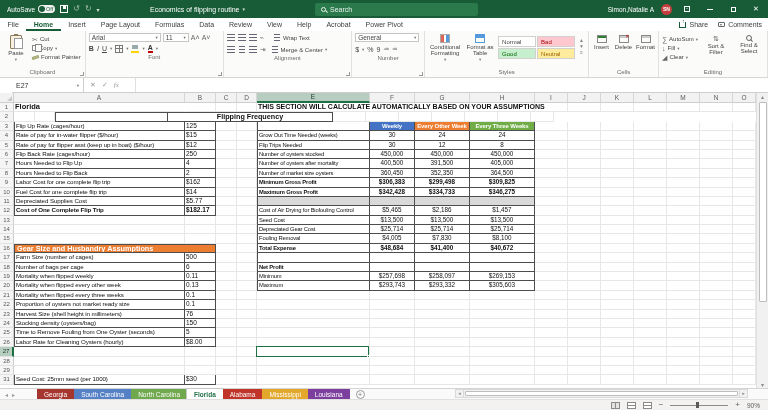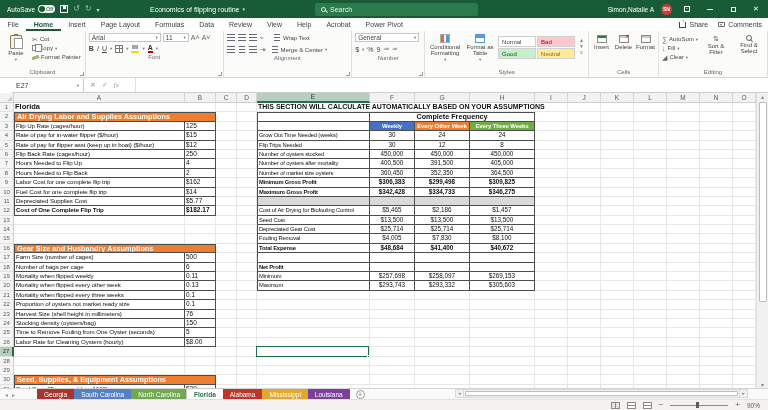--- a/index.html
+++ b/index.html
@@ -444,25 +444,24 @@
         <div class="gcell" style="width: 33px; flex: 0 0 33px;"></div>
         <div class="gcell" style="width: 33px; flex: 0 0 33px;"></div>
         <div class="gcell" style="width: 33px; flex: 0 0 33px;"></div>
         <div class="gcell" style="width: 33px; flex: 0 0 33px;"></div>
         <div class="gcell" style="width: 33px; flex: 0 0 33px;"></div>
         <div class="gcell" style="width: 33px; flex: 0 0 33px;"></div>
         <div class="gcell" style="width: 23px; flex: 0 0 23px;"></div>
       </div>
       <div class="grow">
         <div class="rn">2</div>
-        <div class="gcell tc ohdr bl bt" style="width: 202px; flex: 0 0 202px; background: rgb(237, 125, 49); color: rgb(255, 255, 255);">Air Drying Labor and Supplies Assumptions</div>
         <div class="gcell" style="width: 21px; flex: 0 0 21px;"></div>
         <div class="gcell" style="width: 20px; flex: 0 0 20px;"></div>
         <div class="gcell tc bl bt" style="width: 113px; flex: 0 0 113px;"></div>
-        <div class="gcell tc ffh bt" style="width: 165px; flex: 0 0 165px;">Complete Frequency</div>
+        <div class="gcell tc ffh bt" style="width: 165px; flex: 0 0 165px;">Flipping Frequency</div>
         <div class="gcell" style="width: 33px; flex: 0 0 33px;"></div>
         <div class="gcell" style="width: 33px; flex: 0 0 33px;"></div>
         <div class="gcell" style="width: 33px; flex: 0 0 33px;"></div>
         <div class="gcell" style="width: 33px; flex: 0 0 33px;"></div>
         <div class="gcell" style="width: 33px; flex: 0 0 33px;"></div>
         <div class="gcell" style="width: 33px; flex: 0 0 33px;"></div>
         <div class="gcell" style="width: 23px; flex: 0 0 23px;"></div>
       </div>
       <div class="grow">
         <div class="rn">3</div>
@@ -928,37 +927,20 @@
         <div class="gcell" style="width: 33px; flex: 0 0 33px;"></div>
         <div class="gcell" style="width: 33px; flex: 0 0 33px;"></div>
         <div class="gcell" style="width: 33px; flex: 0 0 33px;"></div>
         <div class="gcell" style="width: 33px; flex: 0 0 33px;"></div>
         <div class="gcell" style="width: 23px; flex: 0 0 23px;"></div>
       </div>
       <div class="grow">
         <div class="rn">29</div>
         <div class="gcell" style="width: 171px; flex: 0 0 171px;"></div>
         <div class="gcell" style="width: 31px; flex: 0 0 31px;"></div>
-        <div class="gcell" style="width: 21px; flex: 0 0 21px;"></div>
-        <div class="gcell" style="width: 20px; flex: 0 0 20px;"></div>
-        <div class="gcell" style="width: 113px; flex: 0 0 113px;"></div>
-        <div class="gcell" style="width: 45px; flex: 0 0 45px;"></div>
-        <div class="gcell" style="width: 55px; flex: 0 0 55px;"></div>
-        <div class="gcell" style="width: 65px; flex: 0 0 65px;"></div>
-        <div class="gcell" style="width: 33px; flex: 0 0 33px;"></div>
-        <div class="gcell" style="width: 33px; flex: 0 0 33px;"></div>
-        <div class="gcell" style="width: 33px; flex: 0 0 33px;"></div>
-        <div class="gcell" style="width: 33px; flex: 0 0 33px;"></div>
-        <div class="gcell" style="width: 33px; flex: 0 0 33px;"></div>
-        <div class="gcell" style="width: 33px; flex: 0 0 33px;"></div>
-        <div class="gcell" style="width: 23px; flex: 0 0 23px;"></div>
-      </div>
-      <div class="grow">
-        <div class="rn">30</div>
-        <div class="gcell tc ohdr bl bt" style="width: 202px; flex: 0 0 202px; background: rgb(237, 125, 49); color: rgb(255, 255, 255);">Seed, Supplies, &amp; Equipment Assumptions</div>
         <div class="gcell" style="width: 21px; flex: 0 0 21px;"></div>
         <div class="gcell" style="width: 20px; flex: 0 0 20px;"></div>
         <div class="gcell" style="width: 113px; flex: 0 0 113px;"></div>
         <div class="gcell" style="width: 45px; flex: 0 0 45px;"></div>
         <div class="gcell" style="width: 55px; flex: 0 0 55px;"></div>
         <div class="gcell" style="width: 65px; flex: 0 0 65px;"></div>
         <div class="gcell" style="width: 33px; flex: 0 0 33px;"></div>
         <div class="gcell" style="width: 33px; flex: 0 0 33px;"></div>
         <div class="gcell" style="width: 33px; flex: 0 0 33px;"></div>
         <div class="gcell" style="width: 33px; flex: 0 0 33px;"></div>

